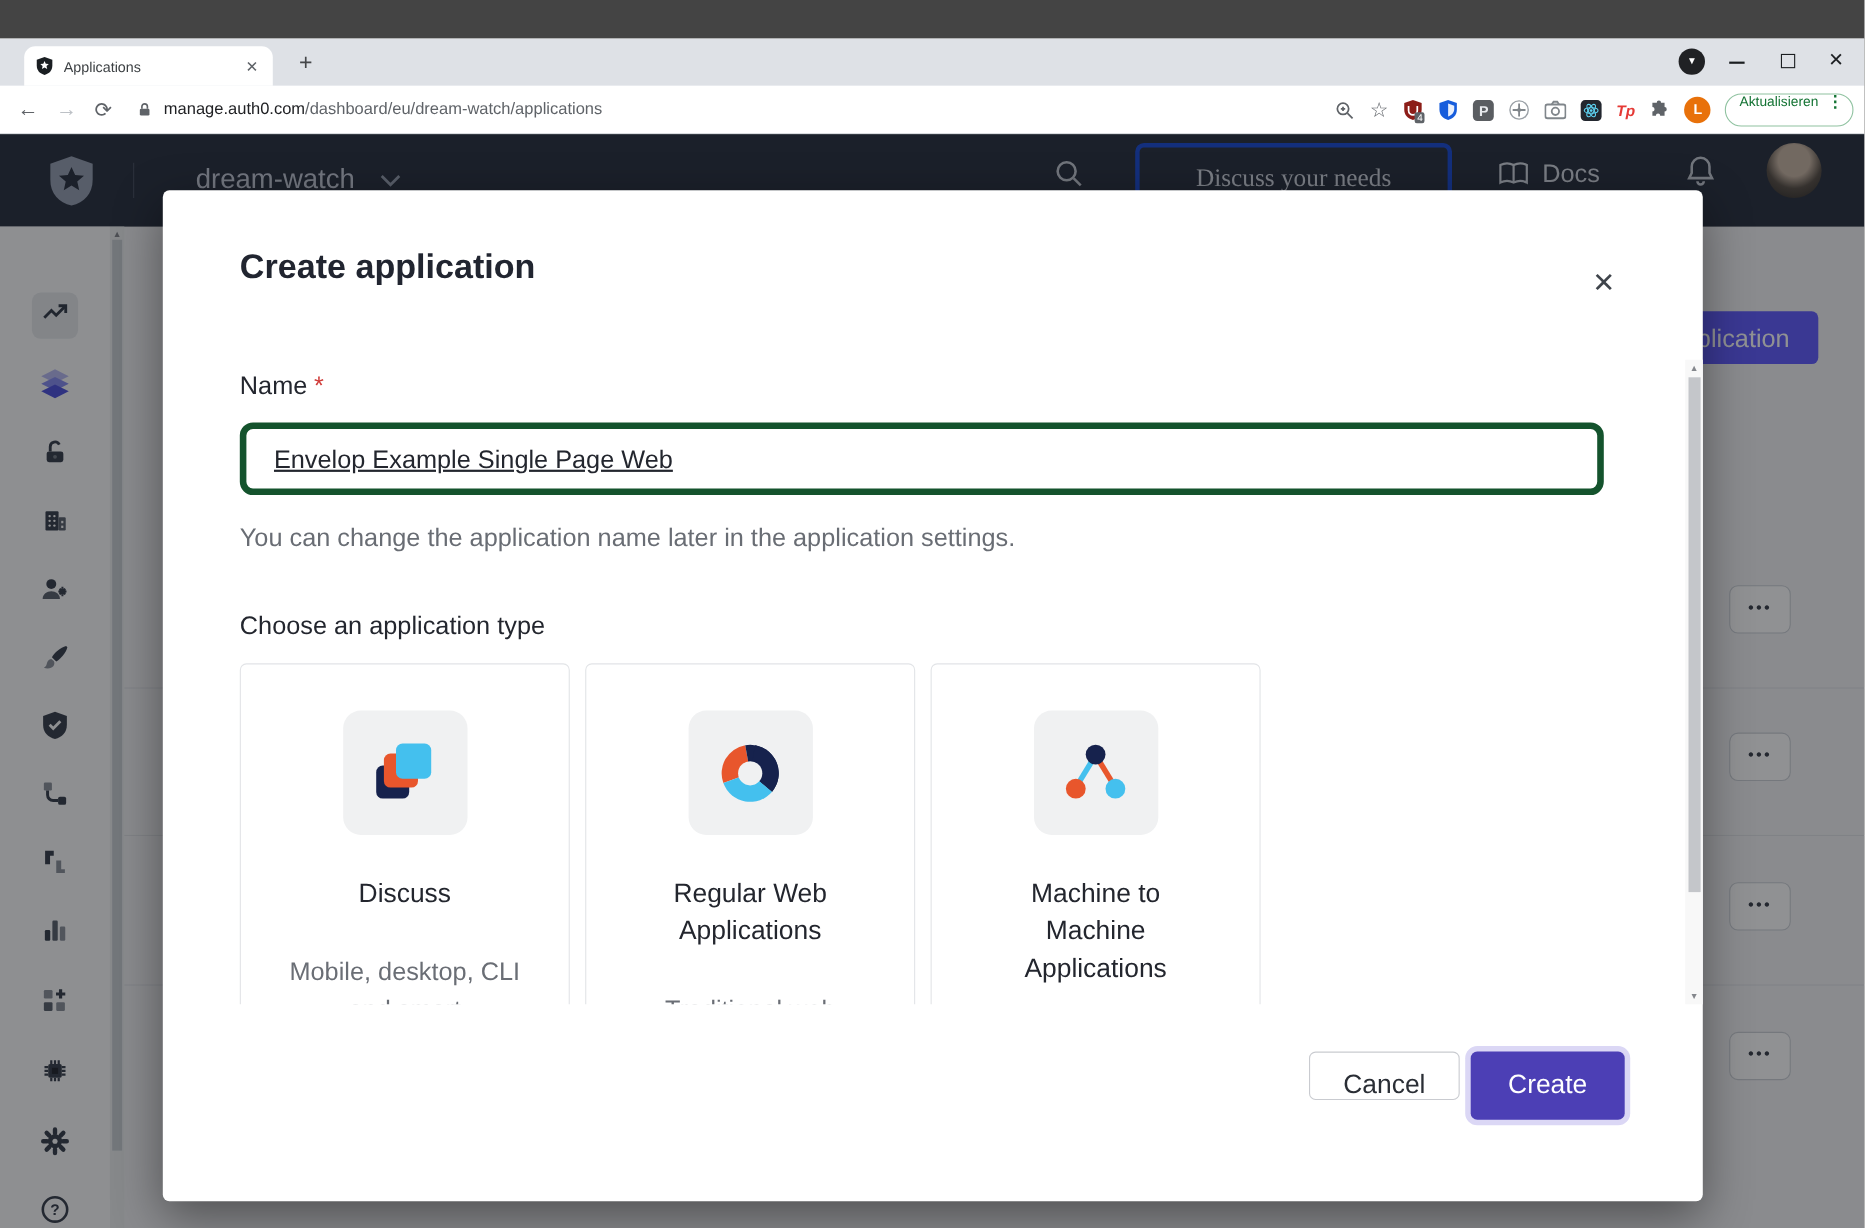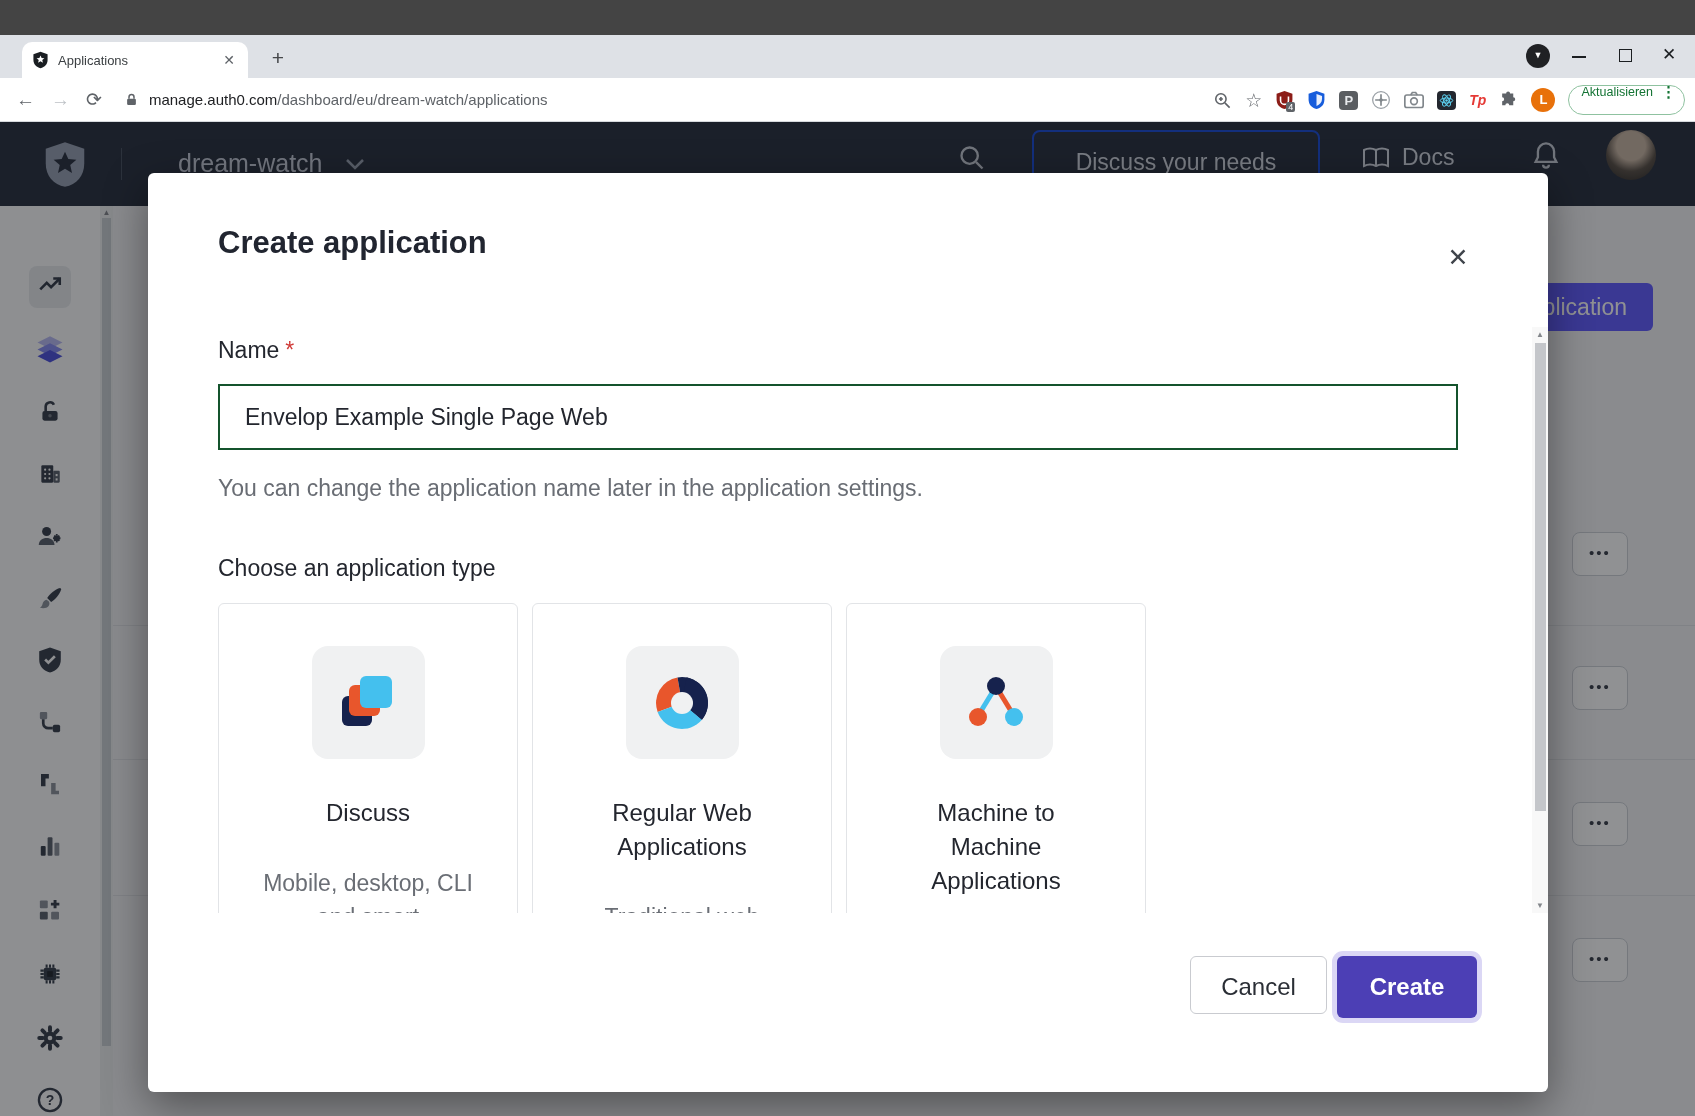--- a/index.html
+++ b/index.html
@@ -41,22 +41,22 @@
   .update-pill { display:flex; align-items:center; border:1.5px solid #8fc2a0; border-radius:16px;
     height:30px; padding:0 8px 16px 12px; margin-right:10px; color:#137333; font-size:12.5px; }
   .update-pill .kebab { font-size:15px; margin-left:8px; color:#137333; font-weight:bold; }
 
   
   .page { position:absolute; left:0; top:87px; width:1695px; height:1029px; background:#f4f5f6; }
   .appheader { position:absolute; left:0; top:0; width:100%; height:84px; background:#2b3240; }
   .hdr-divider { position:absolute; left:121px; top:26px; width:1px; height:32px; background:#4a5261; }
   .tenant { position:absolute; left:178px; top:27px; font-size:25px; color:#c9cedb; display:flex; align-items:center; }
   .tenant svg { margin-left:22px; }
-  .discuss { position:absolute; left:1032px; top:8px; width:288px; height:64px; border:2px solid #1d4ed8;
-    border-radius:8px; color:#d6dae3; font-size:23px; display:flex; align-items:center; justify-content:center; }
+  .discuss { position:absolute; left:1032px; top:8px; width:288px; height:64px; border:4px solid #1d4ed8;
+    border-radius:8px; color:#d6dae3; font-size:23px; display:flex; align-items:center; justify-content:center;font-family:Liberation Serif, serif; }
   .docs { position:absolute; left:1362px; top:22px; display:flex; align-items:center; color:#d6dae3; font-size:23px; }
   .docs span { margin-left:12px; }
   .hdr-avatar { position:absolute; left:1606px; top:8px; width:50px; height:50px; border-radius:50%;
     background:radial-gradient(circle at 50% 32%, #c9b6a4 0 34%, #5a5148 60%, #2e2b28 100%); }
 
   .sidebar { position:absolute; left:0; top:84px; width:100px; height:945px; background:#fbfbfc; }
   .side-ic { position:absolute; left:50%; transform:translate(-50%,-50%); }
   .side-box { position:absolute; left:29px; width:42px; height:42px; background:#e8eaec; border-radius:8px; }
   .side-scroll { position:absolute; left:100px; top:84px; width:13px; height:945px; background:#eef0f1; }
   .side-scroll .thumb { position:absolute; left:2px; top:12px; width:9px; height:828px; background:#cbd0d4; }
@@ -75,44 +75,44 @@
   
   .modal { position:absolute; left:148px; top:138px; width:1400px; height:919px; background:#fff;
     border-radius:6px; box-shadow:0 14px 44px rgba(0,0,0,0.42); z-index:60; }
   .modal-title { position:absolute; left:70px; top:52px; font-size:31px; font-weight:bold; color:#212530; }
   .modal-close { position:absolute; left:1292px; top:66px; width:36px; height:36px; font-size:25px;
     color:#3f444b; text-align:center; line-height:36px; cursor:pointer; }
   .modal-body { position:absolute; left:0; top:154px; width:1384px; height:586px; overflow:hidden; }
   .mb-inner { position:absolute; left:70px; top:0; width:1242px; }
   .field-label { position:absolute; top:10px; font-size:23px; color:#23262e; }
   .req { color:#d03b38; margin-left:6px; }
-  .name-input { position:absolute; top:57px; width:1240px; height:66px; border:2px solid #14532d;
-    border-radius:0; font-size:23px; color:#23262e; padding:0 25px;
-    font-family:"Liberation Sans",sans-serif; background:#fff; }
+  .name-input { position:absolute; top:57px; width:1240px; height:66px; border:6px solid #14532d;
+    border-radius:12px; font-size:23px; color:#23262e; padding:0 25px;
+    font-family:"Liberation Sans",sans-serif; background:#fff;text-decoration:underline; }
   .helper { position:absolute; top:148px; font-size:23px; color:#696d74; }
   .choose { position:absolute; top:228px; font-size:23px; color:#23262e; }
   .cards { position:absolute; top:276px; display:flex; gap:14px; }
   .card { width:300px; height:400px; background:#fff; border:1px solid #e2e4e7; border-radius:6px; }
   .card.selected { border:2px solid #675df7; }
   .icon-box { width:113px; height:113px; margin:42px auto 0; background:#f0f1f2; border-radius:16px;
     display:flex; align-items:center; justify-content:center; }
   .card.selected .icon-box { margin-top:41px; }
   .card-title { margin-top:37px; padding:0 52px; font-size:24px; line-height:34px; color:#23262e; text-align:center; }
   .card-desc { margin-top:36px; padding:0 30px; font-size:23px; line-height:34px; color:#6a6e75; text-align:center; }
 
   .modal-scroll { position:absolute; left:1384px; top:154px; width:16px; height:586px; background:#f8f8f8; }
   .modal-scroll .thumb { position:absolute; left:2.5px; top:16px; width:11px; height:468px; background:#c4c6ca; }
   .modal-scroll .arr { position:absolute; left:0; width:16px; text-align:center; font-size:8px; color:#84878c; }
 
-  .btn-cancel { position:absolute; left:1042px; top:783px; width:137px; height:58px; background:#fff;
+  .btn-cancel { position:absolute; left:1042px; top:783px; width:137px; height:44px; background:#fff;
     border:1px solid #c9cbd0; border-radius:6px; font-size:24px; color:#2a2e35; text-align:center;
     line-height:60px; cursor:pointer; }
   .btn-create { position:absolute; left:1189px; top:783px; width:140px; height:62px; background:#4c3fb5;
     border-radius:6px; font-size:24px; color:#fff; text-align:center; line-height:62px;
-    box-shadow:0 0 0 5px #dbd7f5; cursor:pointer;font-weight:bold; }
+    box-shadow:0 0 0 5px #dbd7f5; cursor:pointer; }
 </style>
 </head>
 <body>
 
 <div class="screen">
 
   <div class="tabbar">
     <div class="tab">
       <svg width="17" height="18" viewBox="0 0 24 25">
         <path d="M12 1 L22 4.5 V12 C22 18.5 18 22.5 12 24 C6 22.5 2 18.5 2 12 V4.5 Z" fill="#1a1e22"></path>

